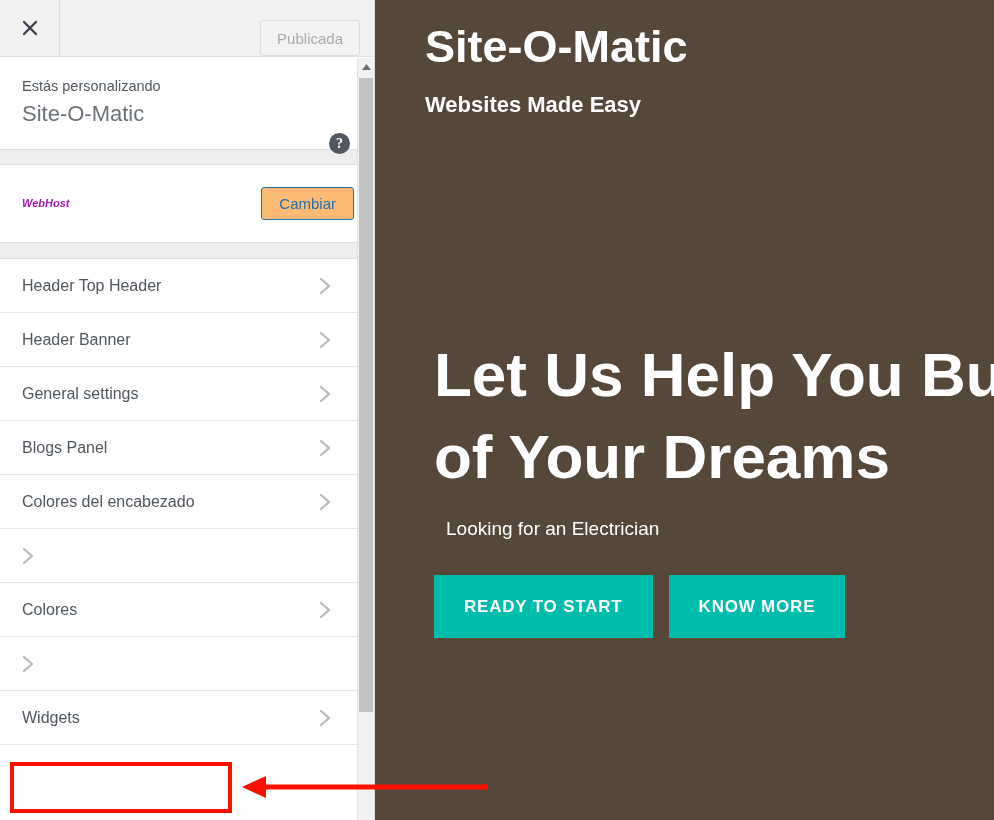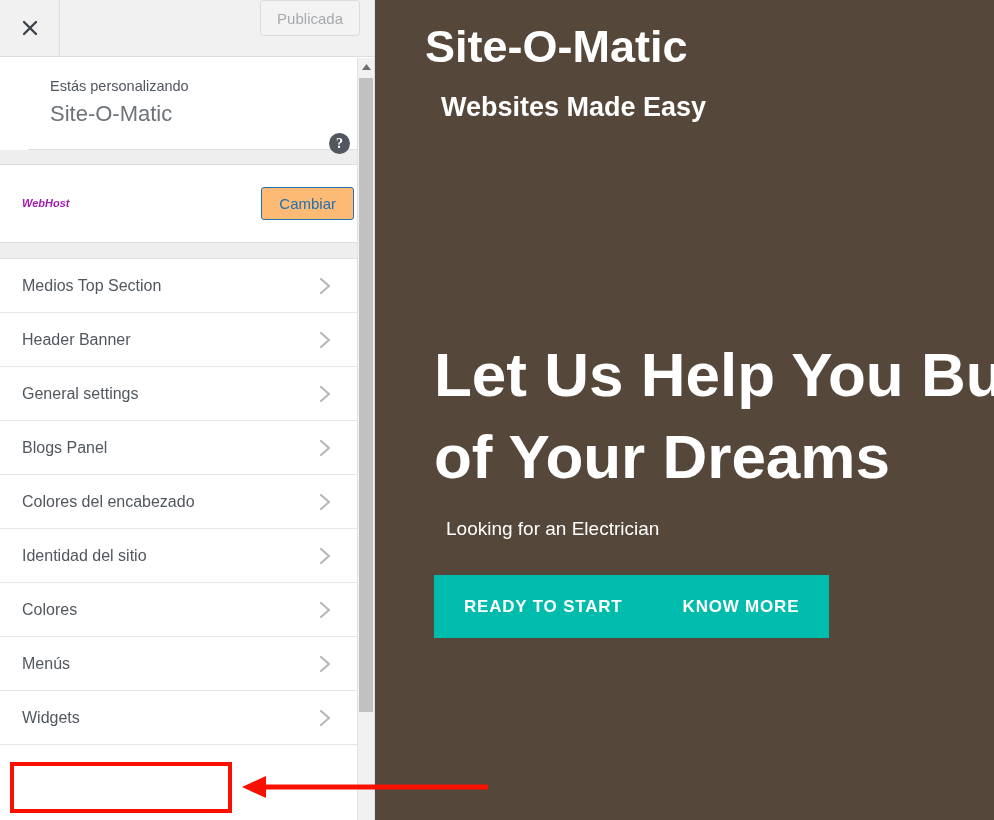--- a/index.html
+++ b/index.html
@@ -47,21 +47,21 @@
     border-right: 1px solid #ddd;
     cursor: pointer;
   }
   .close-icon-glyph {
     width: 20px; height: 20px;
     display: block;
   }
   .header-spacer { flex: 1; }
   .publish-wrap {
     display: flex;
-    align-items: flex-start;
+    align-items: flex-end;
     padding-right: 14px;
   }
   .publish-button {
     min-width: 96px;
     height: 36px;
     padding: 0 16px;
     background: #f3f3f3;
     border: 1px solid #dcdcdc;
     border-radius: 3px;
     color: #a7aaad;
@@ -72,21 +72,20 @@
     justify-content: center;
     cursor: default;
   }
 
   
   .customizing-block {
     position: relative;
     padding: 20px 20px 22px 22px;
     background: #fff;
     border-bottom: 1px solid #ddd;
-    margin-left: 28px;
   }
   .customizing-label {
     font-size: 14.5px;
     color: #50575e;
     line-height: 1.3;
     margin-bottom: 4px;
   }
   .customizing-title {
     font-size: 22px;
     color: #6d7379;
@@ -233,23 +232,23 @@
     left: 50px;
     top: 22px;
     font-size: 45px;
     font-weight: bold;
     color: #fff;
     white-space: nowrap;
     line-height: 1.1;
   }
   .site-tagline {
     position: absolute;
-    left: 66px;
+    left: 50px;
     top: 92px;
-    font-size: 27px;
+    font-size: 22px;
     font-weight: bold;
     color: #fff;
     white-space: nowrap;
   }
   .hero-heading {
     position: absolute;
     left: 59px;
     top: 334px;
     width: 900px;
     font-size: 62px;
@@ -268,20 +267,21 @@
     top: 518px;
     font-size: 19px;
     color: #fff;
     white-space: nowrap;
   }
   .hero-buttons {
     position: absolute;
     left: 59px;
     top: 575px;
     display: flex;
+    gap: 16px;
   }
   .hero-cta {
     background: #00bcad;
     color: #fff;
     border: none;
     font-size: 17px;
     font-weight: bold;
     letter-spacing: 0.8px;
     padding: 0 30px;
     height: 63px;
@@ -348,21 +348,21 @@
       <div class="theme-texts">
         <div class="theme-name">WebHost</div>
       </div>
       <button class="change-theme-button">Cambiar</button>
     </div>
 
     <div class="gray-strip2"></div>
 
     <div class="sections-list" id="sections-list">
         <div class="section-item">
-          <span class="section-label">Medios Top Section</span>
+          <span class="section-label">Header Top Header</span>
           <svg class="chevron-icon" viewBox="0 0 13 20">
             <path d="M2 3 L10 10 L2 17" stroke="#b4b9be" stroke-width="2.2" fill="none" stroke-linecap="round" stroke-linejoin="round"></path>
           </svg>
         </div>
         <div class="section-item">
           <span class="section-label">Header Banner</span>
           <svg class="chevron-icon" viewBox="0 0 13 20">
             <path d="M2 3 L10 10 L2 17" stroke="#b4b9be" stroke-width="2.2" fill="none" stroke-linecap="round" stroke-linejoin="round"></path>
           </svg>
         </div>
@@ -378,33 +378,31 @@
             <path d="M2 3 L10 10 L2 17" stroke="#b4b9be" stroke-width="2.2" fill="none" stroke-linecap="round" stroke-linejoin="round"></path>
           </svg>
         </div>
         <div class="section-item">
           <span class="section-label">Colores del encabezado</span>
           <svg class="chevron-icon" viewBox="0 0 13 20">
             <path d="M2 3 L10 10 L2 17" stroke="#b4b9be" stroke-width="2.2" fill="none" stroke-linecap="round" stroke-linejoin="round"></path>
           </svg>
         </div>
         <div class="section-item">
-          <span class="section-label">Identidad del sitio</span>
           <svg class="chevron-icon" viewBox="0 0 13 20">
             <path d="M2 3 L10 10 L2 17" stroke="#b4b9be" stroke-width="2.2" fill="none" stroke-linecap="round" stroke-linejoin="round"></path>
           </svg>
         </div>
         <div class="section-item">
           <span class="section-label">Colores</span>
           <svg class="chevron-icon" viewBox="0 0 13 20">
             <path d="M2 3 L10 10 L2 17" stroke="#b4b9be" stroke-width="2.2" fill="none" stroke-linecap="round" stroke-linejoin="round"></path>
           </svg>
         </div>
         <div class="section-item">
-          <span class="section-label">Menús</span>
           <svg class="chevron-icon" viewBox="0 0 13 20">
             <path d="M2 3 L10 10 L2 17" stroke="#b4b9be" stroke-width="2.2" fill="none" stroke-linecap="round" stroke-linejoin="round"></path>
           </svg>
         </div>
         <div class="section-item">
           <span class="section-label">Widgets</span>
           <svg class="chevron-icon" viewBox="0 0 13 20">
             <path d="M2 3 L10 10 L2 17" stroke="#b4b9be" stroke-width="2.2" fill="none" stroke-linecap="round" stroke-linejoin="round"></path>
           </svg>
         </div>

